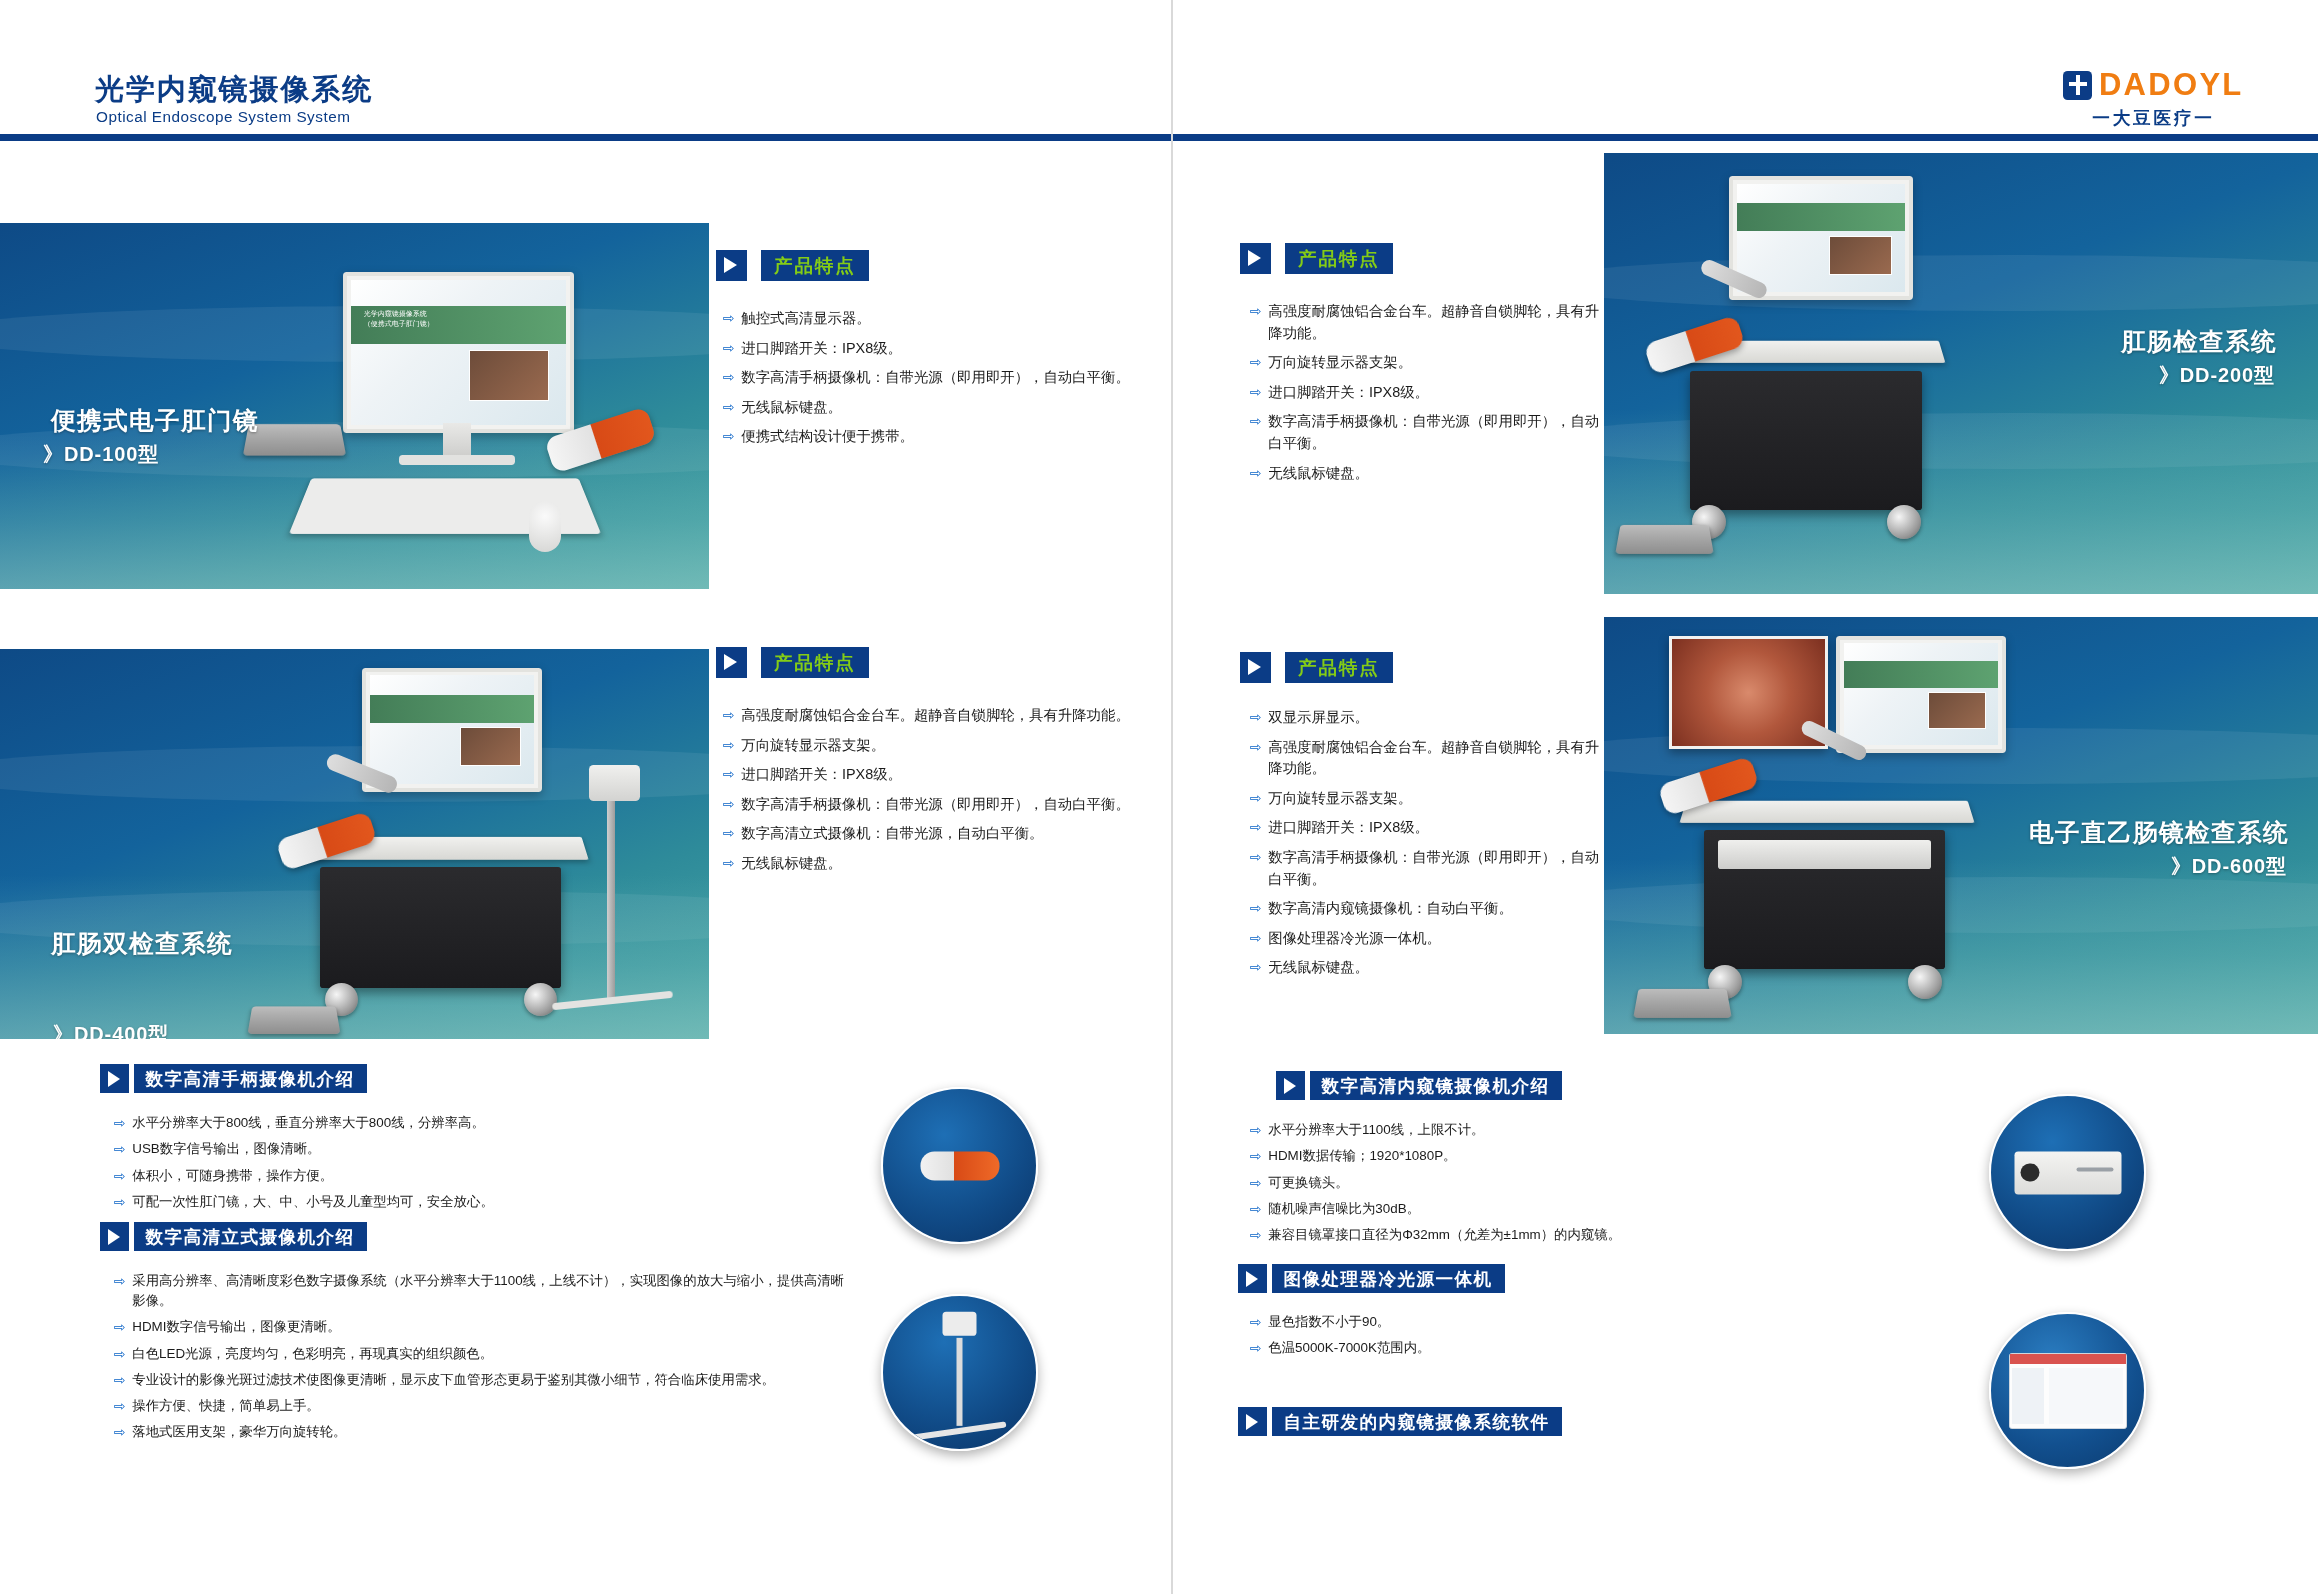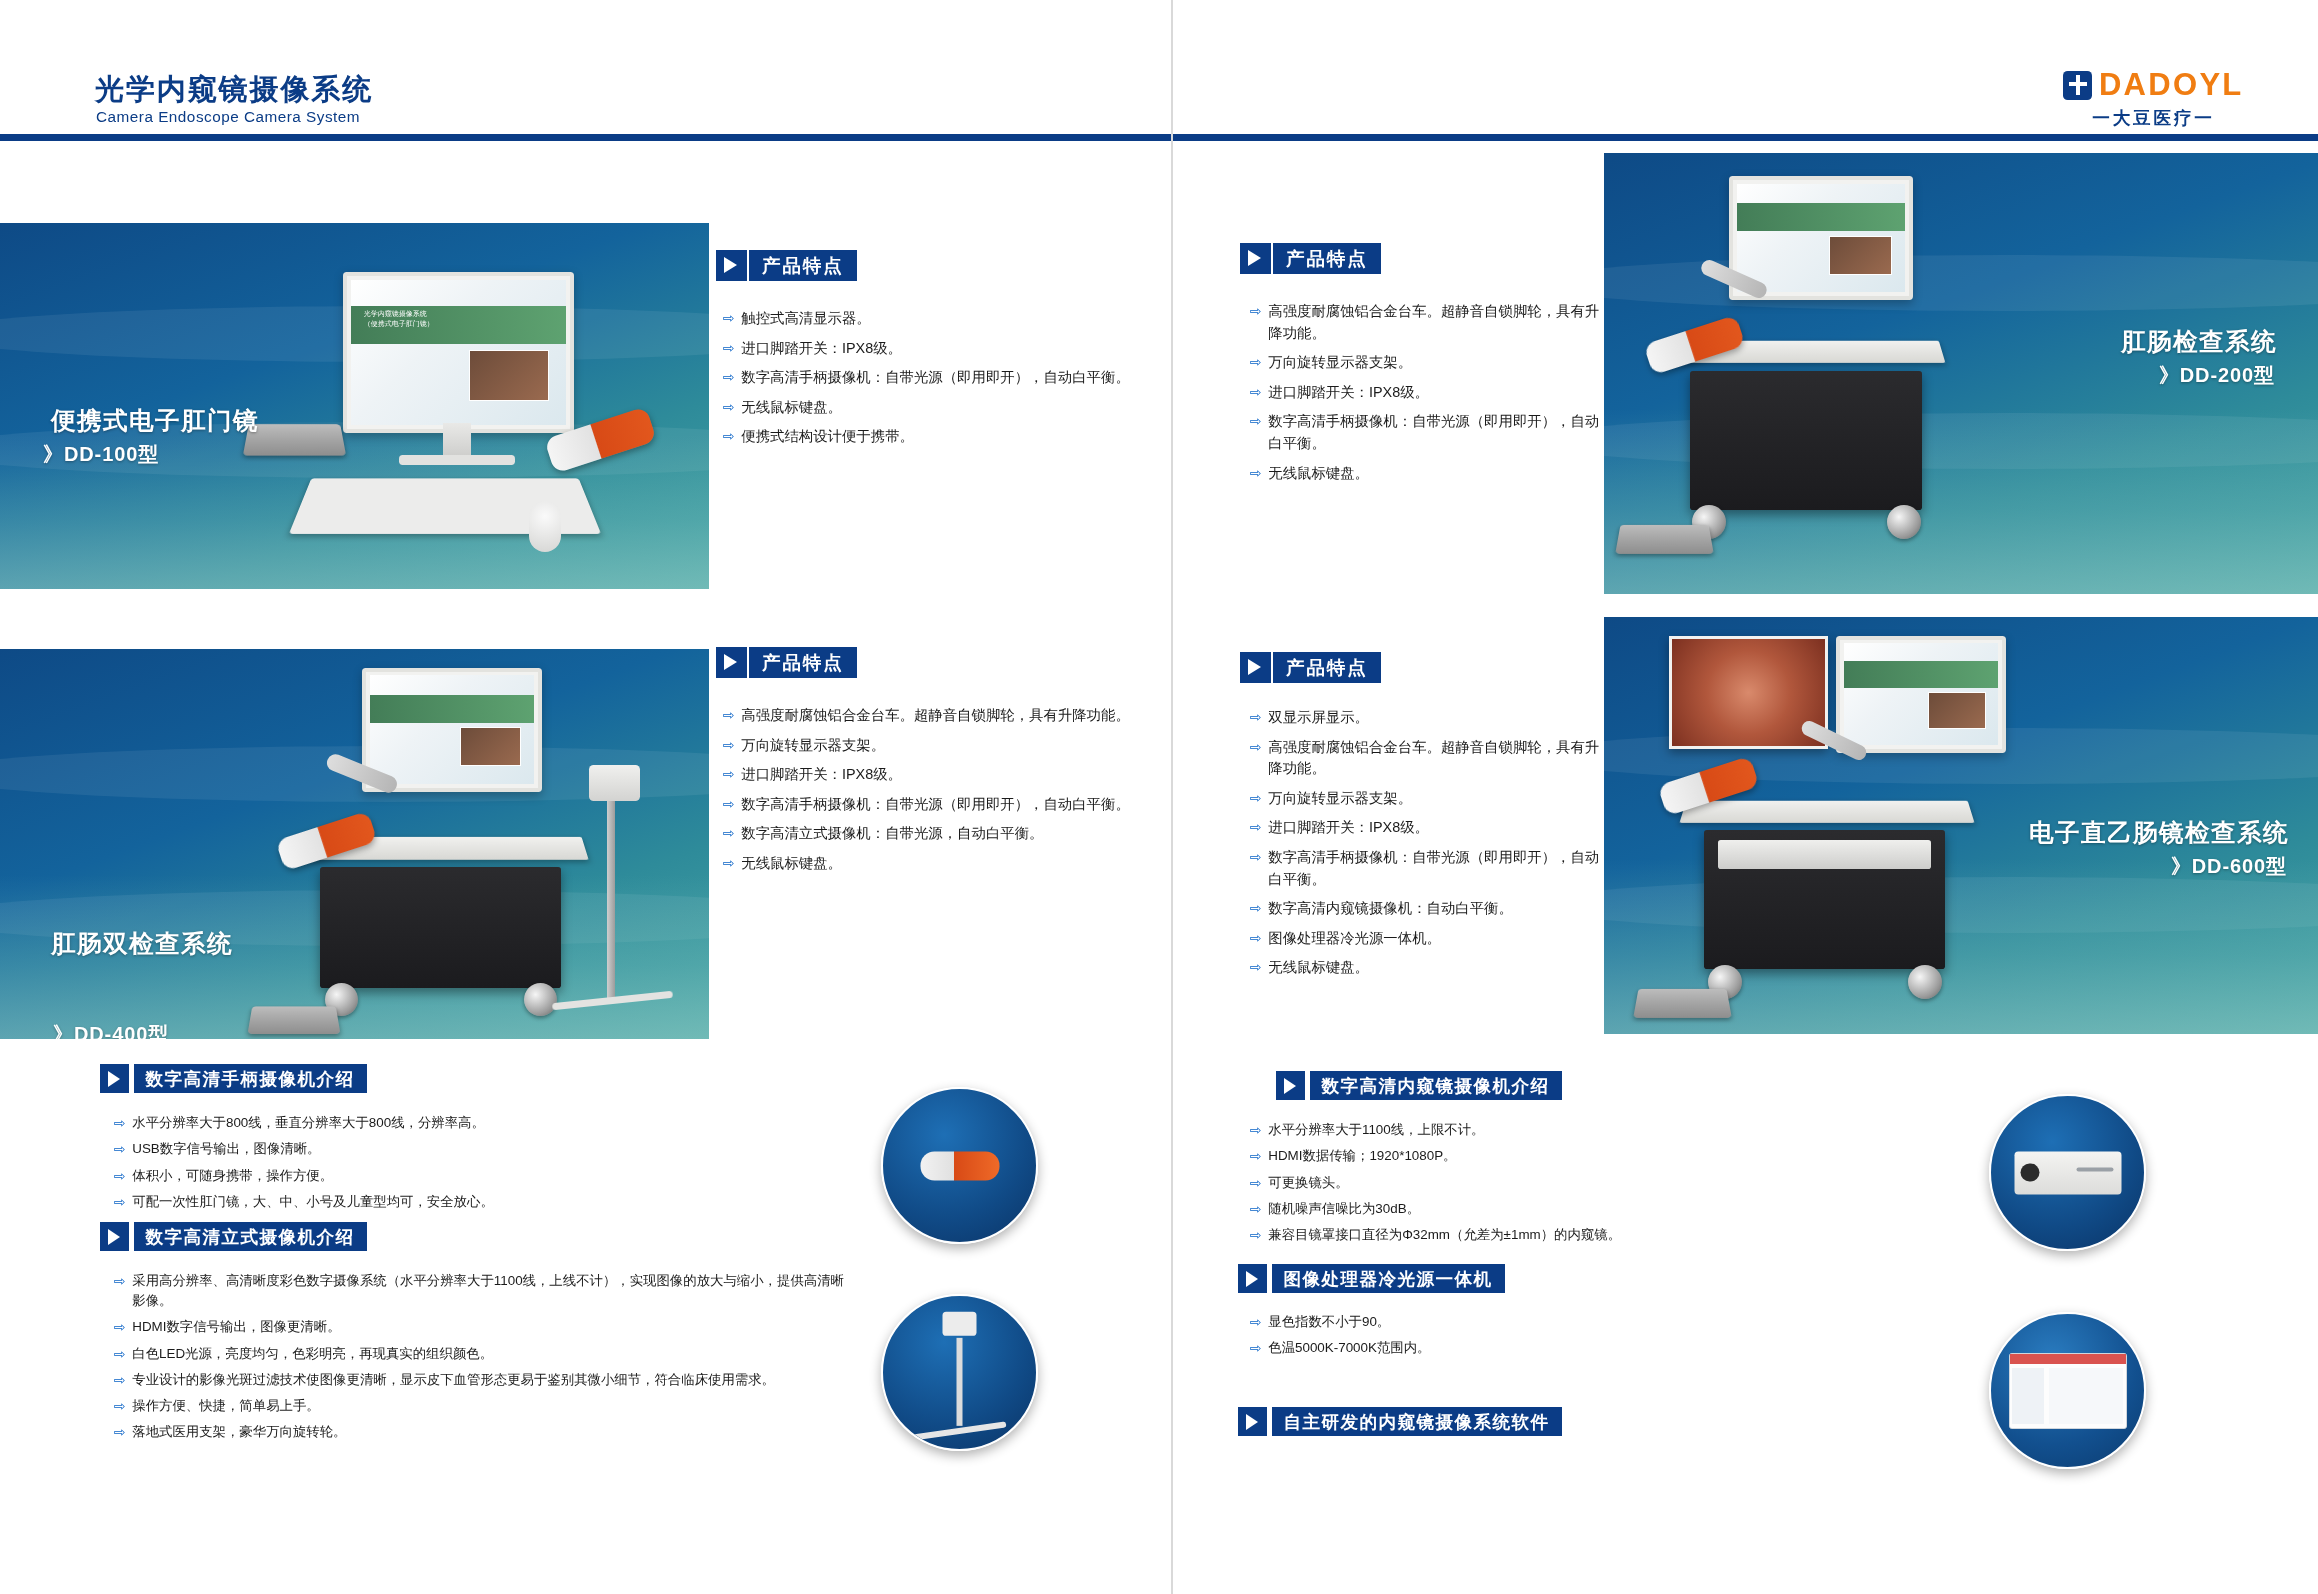--- a/index.html
+++ b/index.html
@@ -140,22 +140,22 @@
   }
   .feat-arrow{
     width:31px;height:31px;background:#0b3c86;position:relative;flex:none;
   }
   .feat-arrow:after{
     content:"";position:absolute;left:8.3px;top:7px;
     border-top:8.3px solid transparent;border-bottom:8.3px solid transparent;
     border-left:13px solid #ffffff;
   }
   .feat-title{
-    height:31px;background:#0b3c86;color:#ffffff;font-size:18.5px;font-weight:bold;
-    letter-spacing:1.9px;display:flex;align-items:center;padding:0 13px;margin-left:2px;
+    height:31px;background:#0b3c86;color:#84cc16;font-size:18.5px;font-weight:bold;
+    letter-spacing:1.9px;display:flex;align-items:center;padding:0 13px;margin-left:14px;
   }
   .feat-list{position:absolute;}
   .feat-item{
     display:flex;align-items:flex-start;margin-bottom:8px;
     font-size:14.4px;line-height:1.5;color:#1b1b1b;
   }
   .bullet{
     flex:none;color:#0b63c6;font-size:14px;margin-right:6.5px;line-height:1.45;
   }
   .feat-text{flex:1;}
@@ -206,21 +206,21 @@
 </style>
 </head>
 <body>
 
 <div class="page">
 
   <div class="half left-half">
 
     <div class="header">
       <div class="hdr-title-cn">光学内窥镜摄像系统</div>
-      <div class="hdr-title-en">Camera Endoscope Camera System</div>
+      <div class="hdr-title-en">Optical Endoscope System System</div>
       <div class="header-rule"></div>
     </div>
 
     <div class="prod-block" style="left:0;top:223px;width:709px;height:366px;">
       <div class="photo" style="width:709px;height:366px;">
         <div class="wave" style="top:83px;"></div>
         <div class="wave" style="top:199px;"></div>
 
         <div class="dev monitor" style="left:343px;top:49px;width:223px;height:153px;">
           <div class="monitor-screen">

